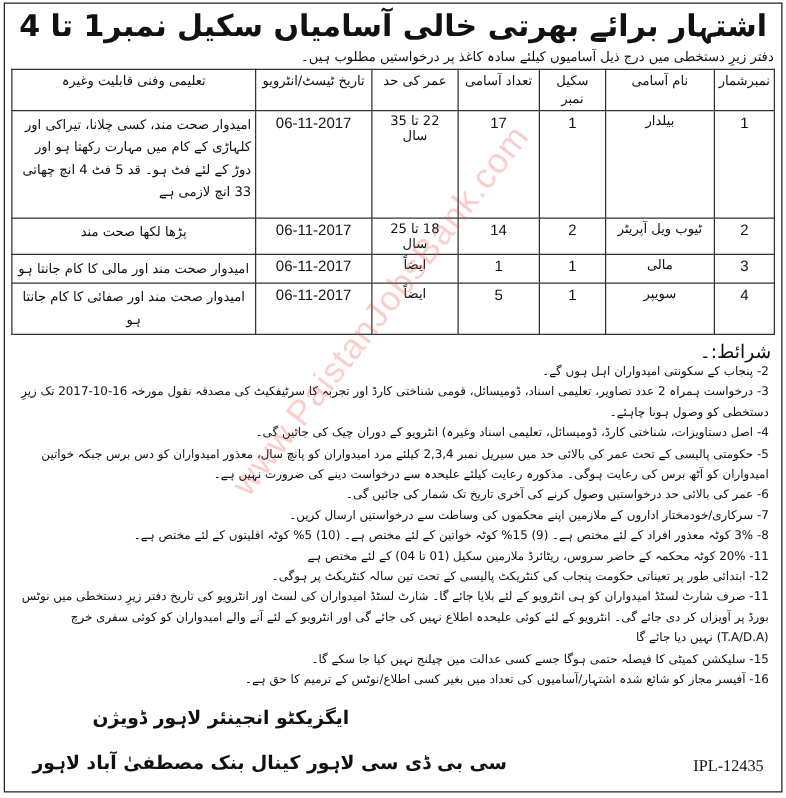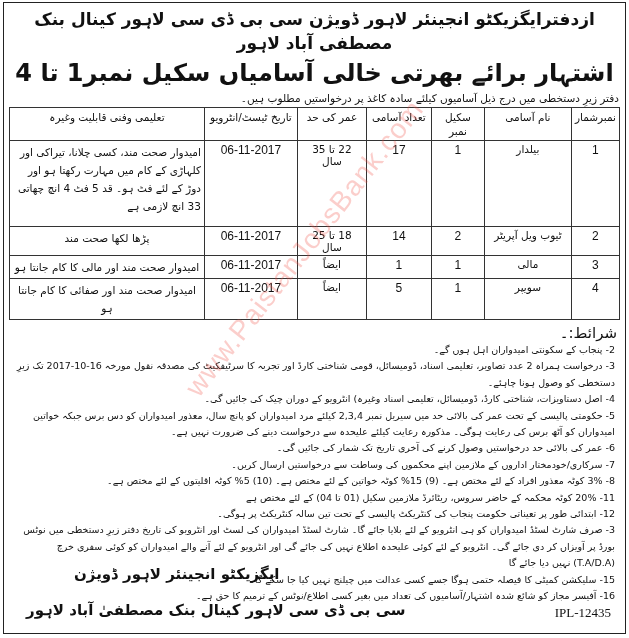--- a/index.html
+++ b/index.html
@@ -21,21 +21,20 @@
   .sig1 { position:absolute; left:70px; top:4px; font-size:15px; font-weight:bold; }
   .sig2 { position:absolute; left:22px; top:40px; font-size:15px; font-weight:bold; }
   .ipl { position:absolute; right:14px; top:44px; font-family:"Liberation Serif", serif; font-size:13px; direction:ltr; }
   .watermark { position:absolute; left:175px; top:380px; transform:rotate(-52deg); transform-origin:left top; font-family:"Liberation Sans", sans-serif; font-size:28px; color:rgba(240,80,70,0.28); letter-spacing:1px; pointer-events:none; white-space:nowrap; }
 </style>
 </head>
 <body>
 
 <div class="page">
 
-  <div class="hdr1 rtl">ازدفترایگزیکٹو انجینئر لاہور ڈویژن سی بی ڈی سی لاہور کینال بنک مصطفی آباد لاہور</div>
   <div class="hdr2 rtl">اشتہار برائے بھرتی خالی آسامیاں سکیل نمبر1 تا 4</div>
   <div class="intro rtl">دفتر زیرِ دستخطی میں درج ذیل آسامیوں کیلئے سادہ کاغذ پر درخواستیں مطلوب ہیں۔</div>
 
   <table class="jobs">
     <thead>
       <tr>
         <th style="width:38px">نمبرشمار</th>
         <th style="width:80px">نام آسامی</th>
         <th style="width:46px">سکیل نمبر</th>
         <th style="width:58px">تعداد آسامی</th>
@@ -88,21 +87,21 @@
   <ul class="cond rtl" style="margin:0;">
     <li>2- پنجاب کے سکونتی امیدواران اہل ہوں گے۔</li>
     <li>3- درخواست ہمراہ 2 عدد تصاویر، تعلیمی اسناد، ڈومیسائل، قومی شناختی کارڈ اور تجربہ کا سرٹیفکیٹ کی مصدقہ نقول مورخہ 16-10-2017 تک زیرِ دستخطی کو وصول ہونا چاہئے۔</li>
     <li>4- اصل دستاویزات، شناختی کارڈ، ڈومیسائل، تعلیمی اسناد وغیرہ) انٹرویو کے دوران چیک کی جائیں گی۔</li>
     <li>5- حکومتی پالیسی کے تحت عمر کی بالائی حد میں سیریل نمبر 2,3,4 کیلئے مرد امیدواران کو پانچ سال، معذور امیدواران کو دس برس جبکہ خواتین امیدواران کو آٹھ برس کی رعایت ہوگی۔ مذکورہ رعایت کیلئے علیحدہ سے درخواست دینے کی ضرورت نہیں ہے۔</li>
     <li>6- عمر کی بالائی حد درخواستیں وصول کرنے کی آخری تاریخ تک شمار کی جائیں گی۔</li>
     <li>7- سرکاری/خودمختار اداروں کے ملازمین اپنے محکموں کی وساطت سے درخواستیں ارسال کریں۔</li>
     <li>8- 3% کوٹہ معذور افراد کے لئے مختص ہے۔ (9) 15% کوٹہ خواتین کے لئے مختص ہے۔ (10) 5% کوٹہ اقلیتوں کے لئے مختص ہے۔</li>
     <li>11- 20% کوٹہ محکمہ کے حاضر سروس، ریٹائرڈ ملازمین سکیل (01 تا 04) کے لئے مختص ہے</li>
     <li>12- ابتدائی طور پر تعیناتی حکومت پنجاب کی کنٹریکٹ پالیسی کے تحت تین سالہ کنٹریکٹ پر ہوگی۔</li>
-    <li>3- صرف شارٹ لسٹڈ امیدواران کو ہی انٹرویو کے لئے بلایا جائے گا۔ شارٹ لسٹڈ امیدواران کی لسٹ اور انٹرویو کی تاریخ دفتر زیرِ دستخطی میں نوٹس بورڈ پر آویزاں کر دی جائے گی۔ انٹرویو کے لئے کوئی علیحدہ اطلاع نہیں کی جائے گی اور انٹرویو کے لئے آنے والے امیدواران کو کوئی سفری خرچ (T.A/D.A) نہیں دیا جائے گا</li>
+    <li>11- صرف شارٹ لسٹڈ امیدواران کو ہی انٹرویو کے لئے بلایا جائے گا۔ شارٹ لسٹڈ امیدواران کی لسٹ اور انٹرویو کی تاریخ دفتر زیرِ دستخطی میں نوٹس بورڈ پر آویزاں کر دی جائے گی۔ انٹرویو کے لئے کوئی علیحدہ اطلاع نہیں کی جائے گی اور انٹرویو کے لئے آنے والے امیدواران کو کوئی سفری خرچ (T.A/D.A) نہیں دیا جائے گا</li>
     <li>15- سلیکشن کمیٹی کا فیصلہ حتمی ہوگا جسے کسی عدالت میں چیلنج نہیں کیا جا سکے گا۔</li>
     <li>16- آفیسر مجاز کو شائع شدہ اشتہار/آسامیوں کی تعداد میں بغیر کسی اطلاع/نوٹس کے ترمیم کا حق ہے۔</li>
   </ul>
 
   <div class="footer">
     <div class="sig1 rtl">ایگزیکٹو انجینئر لاہور ڈویژن</div>
     <div class="sig2 rtl">سی بی ڈی سی لاہور کینال بنک مصطفیٰ آباد لاہور</div>
     <div class="ipl">IPL-12435</div>
   </div>
 

